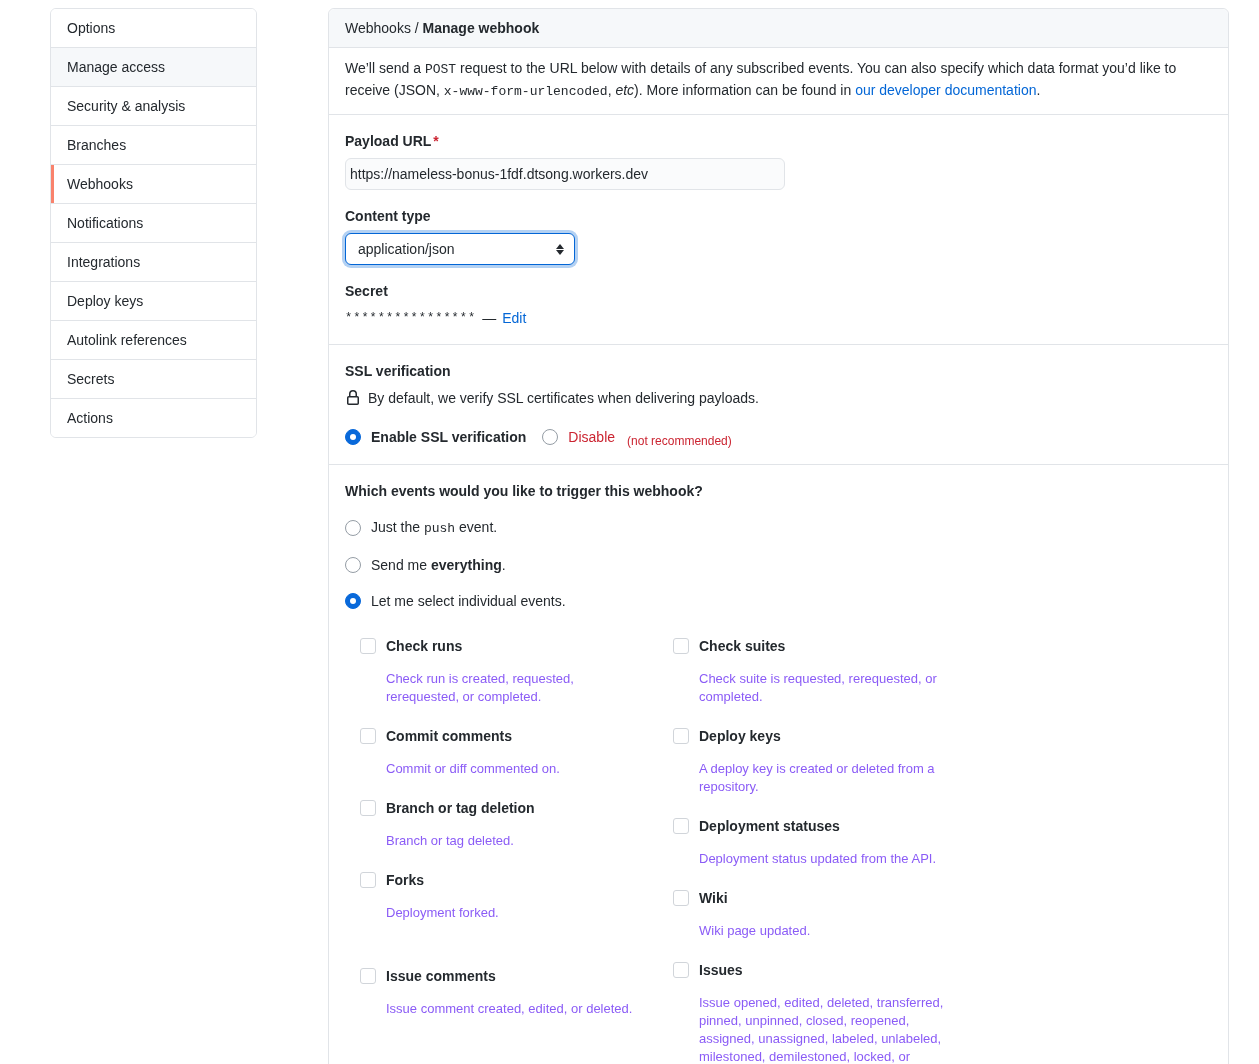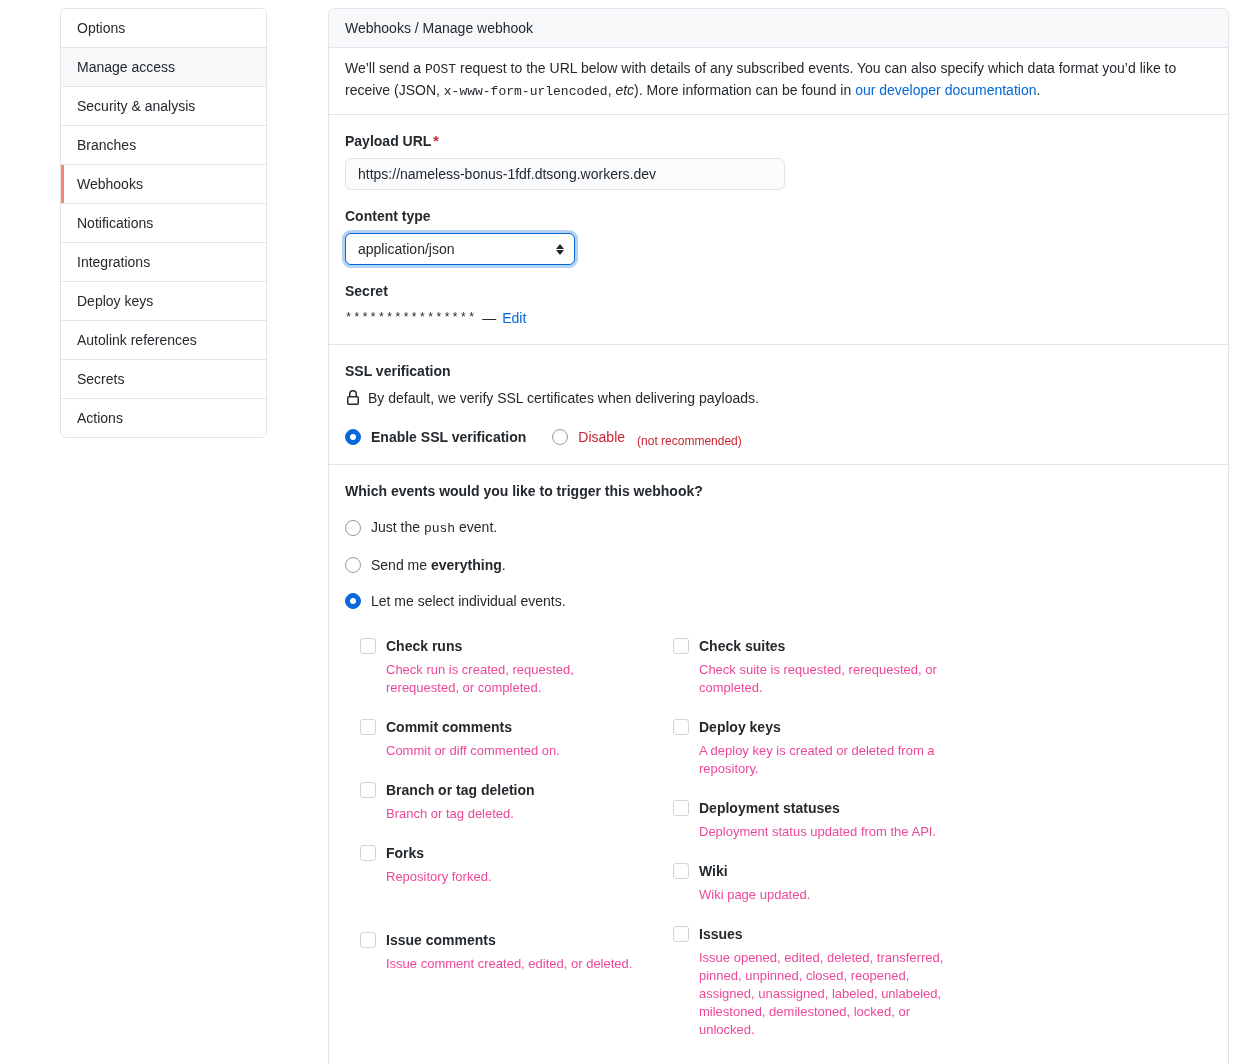--- a/index.html
+++ b/index.html
@@ -5,55 +5,55 @@
   * { margin:0; padding:0; box-sizing:border-box; }
   html,body { background:#ffffff; }
   body {
     width:1259px; height:1064px; position:relative; overflow:hidden;
     font-family:"Liberation Sans","DejaVu Sans",sans-serif;
     font-size:14px; color:#24292e;
   }
   code, .mono { font-family:"Liberation Mono","DejaVu Sans Mono",monospace; font-size:13px; }
 
   
-  .sidebar { position:absolute; left:12px; top:8px; width:255px;padding-left:48px; }
+  .sidebar { position:absolute; left:2px; top:8px; width:255px;padding-left:48px; }
   .side-group { border:1px solid #e1e4e8; border-radius:6px; background:#fff; overflow:hidden; }
   .side-group + .side-group { margin-top:18px; }
   .side-item {
     padding:9px 16px; line-height:20px; cursor:pointer; background:#fff;
     border-top:1px solid #e1e4e8;
   }
   .side-item:first-child { border-top:none; }
   .side-item.highlighted { background:#f6f8fa; }
   .side-item.active { box-shadow: inset 3px 0 0 #f9826c; }
   .side-item.group-header { font-weight:700; cursor:default; }
 
   
   .main {
     position:absolute; left:328px; top:8px; width:901px;
     border:1px solid #e1e4e8; border-radius:6px 6px 0 0; background:#fff;
   }
   .panel-header {
     background:#f6f8fa; border-bottom:1px solid #e1e4e8;
     padding:9px 16px; border-radius:6px 6px 0 0; line-height:20px;
   }
-  .panel-header .crumb-current { font-weight:400; }
+  .panel-header .crumb-current { font-weight:700; }
   .panel-header a { color:#24292e; text-decoration:none; }
 
   .intro { padding:10px 16px 12px 16px; border-bottom:1px solid #e1e4e8; line-height:21px; }
   a.link { color:#0366d6; text-decoration:none; cursor:pointer; }
   .intro em { font-style:italic; }
 
   .section { padding:16px; }
   .section + .section { border-top:1px solid #e1e4e8; }
 
   .field-label { font-weight:700; margin-bottom:7px; line-height:20px; }
   .required-mark { color:#cb2431; margin-left:2px; }
   .text-input {
-    width:440px; height:32px; padding:5px 12px; font-size:14px; color:#24292e;
+    width:440px; height:32px; padding:5px 4px; font-size:14px; color:#24292e;
     background:#fafbfc; border:1px solid #e1e4e8; border-radius:6px;
     font-family:"Liberation Sans","DejaVu Sans",sans-serif; outline:none;
   }
   .mt16 { margin-top:16px; }
 
   .select-box {
     width:230px; height:32px; background:#fff; border:1px solid #0366d6;
     box-shadow:0 0 0 3px rgba(3,102,214,0.3); border-radius:6px;
     display:flex; align-items:center; justify-content:space-between;
     padding:0 10px 0 12px; cursor:pointer;
@@ -62,21 +62,21 @@
   .select-caret .tri-up { width:0; height:0; border-left:4px solid transparent; border-right:4px solid transparent; border-bottom:5px solid #24292e; }
   .select-caret .tri-down { width:0; height:0; border-left:4px solid transparent; border-right:4px solid transparent; border-top:5px solid #24292e; }
 
   .secret-line { display:flex; align-items:center; gap:6px; line-height:20px; }
   .secret-mask { font-family:"Liberation Mono","DejaVu Sans Mono",monospace; font-size:12px; letter-spacing:1px; color:#24292e; }
 
   
   .ssl-title, .events-question { font-weight:700; line-height:20px; }
   .ssl-desc { display:flex; align-items:center; gap:7px; margin-top:7px; line-height:20px; }
   .lock-icon svg { display:block; fill:#24292e; }
-  .ssl-radios { display:flex; align-items:center; gap:26px; margin-top:17px; }
+  .ssl-radios { display:flex; align-items:center; gap:16px; margin-top:17px; }
   .radio-row { display:flex; align-items:center; gap:10px; }
   .radio {
     width:16px; height:16px; border-radius:50%; background:#fff;
     border:1px solid #959da5; flex-shrink:0; position:relative; cursor:pointer;
   }
   .radio.selected { background:#0969da; border-color:#0969da; }
   .radio.selected::after {
     content:""; position:absolute; left:50%; top:50%; width:6px; height:6px;
     margin:-3px 0 0 -3px; border-radius:50%; background:#fff;
   }
@@ -85,21 +85,21 @@
   .danger-note { color:#cb2431; font-size:12px; margin-left:2px;margin-top:9px; }
 
   
   .radio-option { display:flex; align-items:center; gap:10px; margin-top:16px; line-height:20px; }
   .events-question { margin-bottom:4px; }
   .hook-grid { display:flex; margin:26px 0 0 15px; }
   .hook-col { width:313px; }
   .hook-item { margin-bottom:21px; padding-right:26px; }
   .hook-head { display:flex; align-items:flex-start; gap:10px; cursor:pointer; }
   .hook-title { font-weight:700; line-height:19px; }
-  .hook-desc { margin-left:26px; color:#ec4899; font-size:13px; line-height:18px; margin-top:5px; }
+  .hook-desc { margin-left:26px; color:#8b5cf6; font-size:13px; line-height:18px; margin-top:14px; }
   .checkbox {
     width:16px; height:16px; border:1px solid #d1d5da; border-radius:3px;
     background:#fff; flex-shrink:0; margin-top:1px; cursor:pointer;
     display:flex; align-items:center; justify-content:center;
   }
   .checkbox svg { display:none; }
   .checkbox.checked { background:#0969da; border-color:#0969da; }
   .checkbox.checked svg { display:block; fill:#fff; }
 </style>
 </head>
@@ -224,21 +224,21 @@
             <span class="checkbox"></span>
             <span class="hook-title">Branch or tag deletion</span>
           </div>
           <div class="hook-desc">Branch or tag deleted.</div>
         </div>
         <div class="hook-item">
           <div class="hook-head">
             <span class="checkbox"></span>
             <span class="hook-title">Forks</span>
           </div>
-          <div class="hook-desc">Repository forked.</div>
+          <div class="hook-desc">Deployment forked.</div>
         </div>
         <div class="hook-item" style="margin-top:45px;">
           <div class="hook-head">
             <span class="checkbox"></span>
             <span class="hook-title">Issue comments</span>
           </div>
           <div class="hook-desc">Issue comment created, edited, or deleted.</div>
         </div>
       </div>
 

